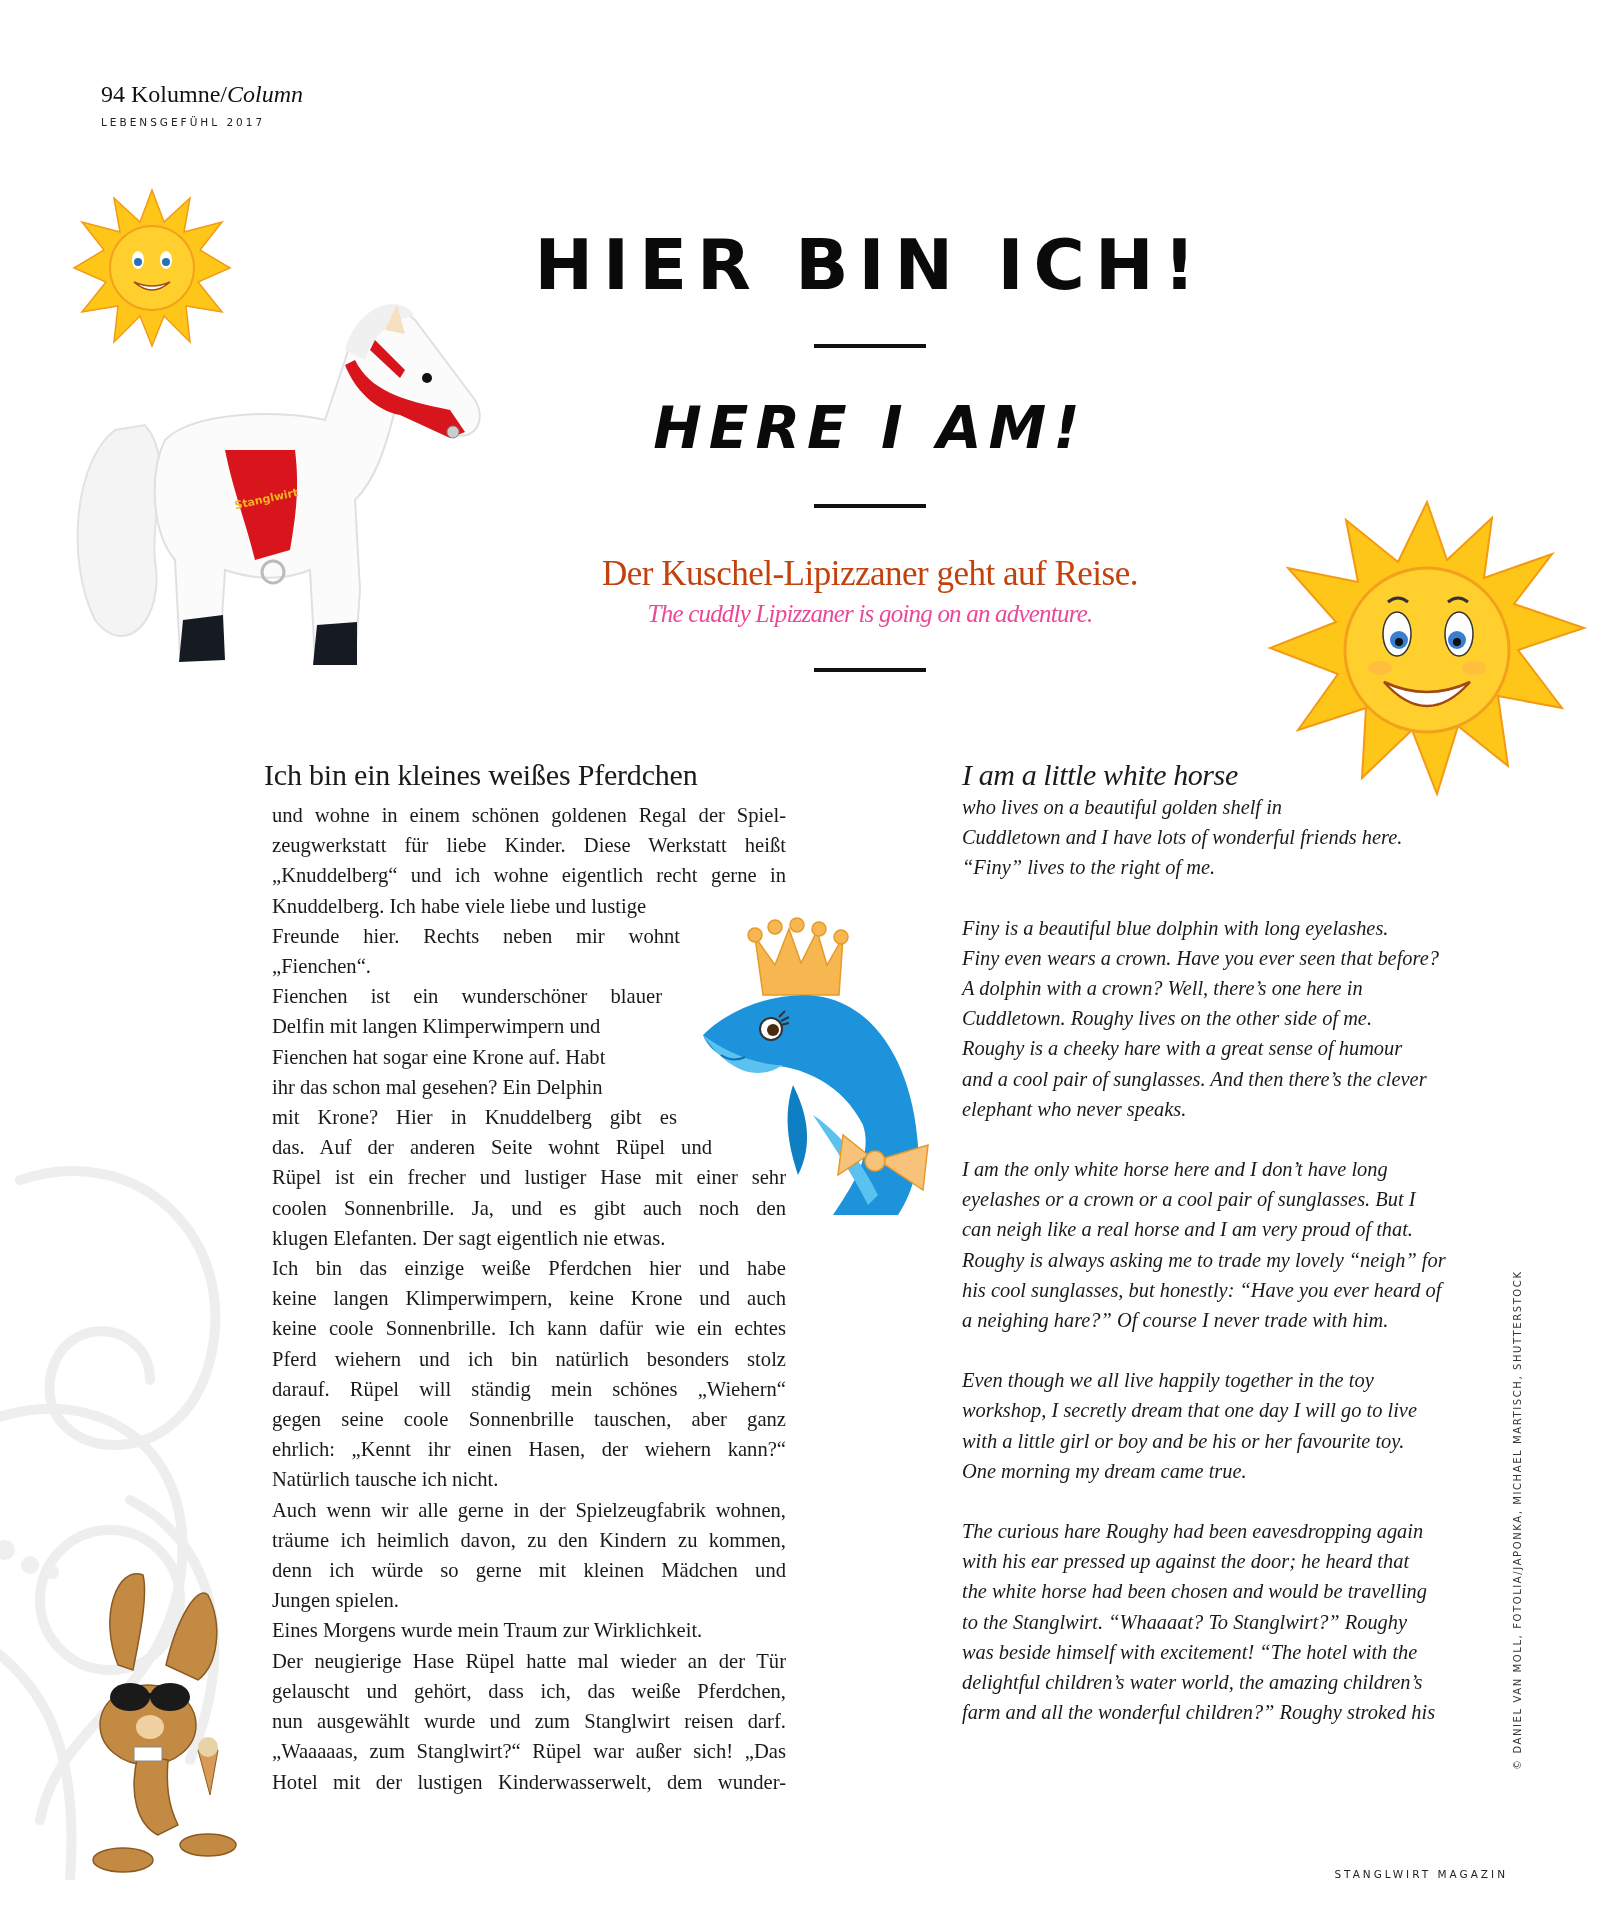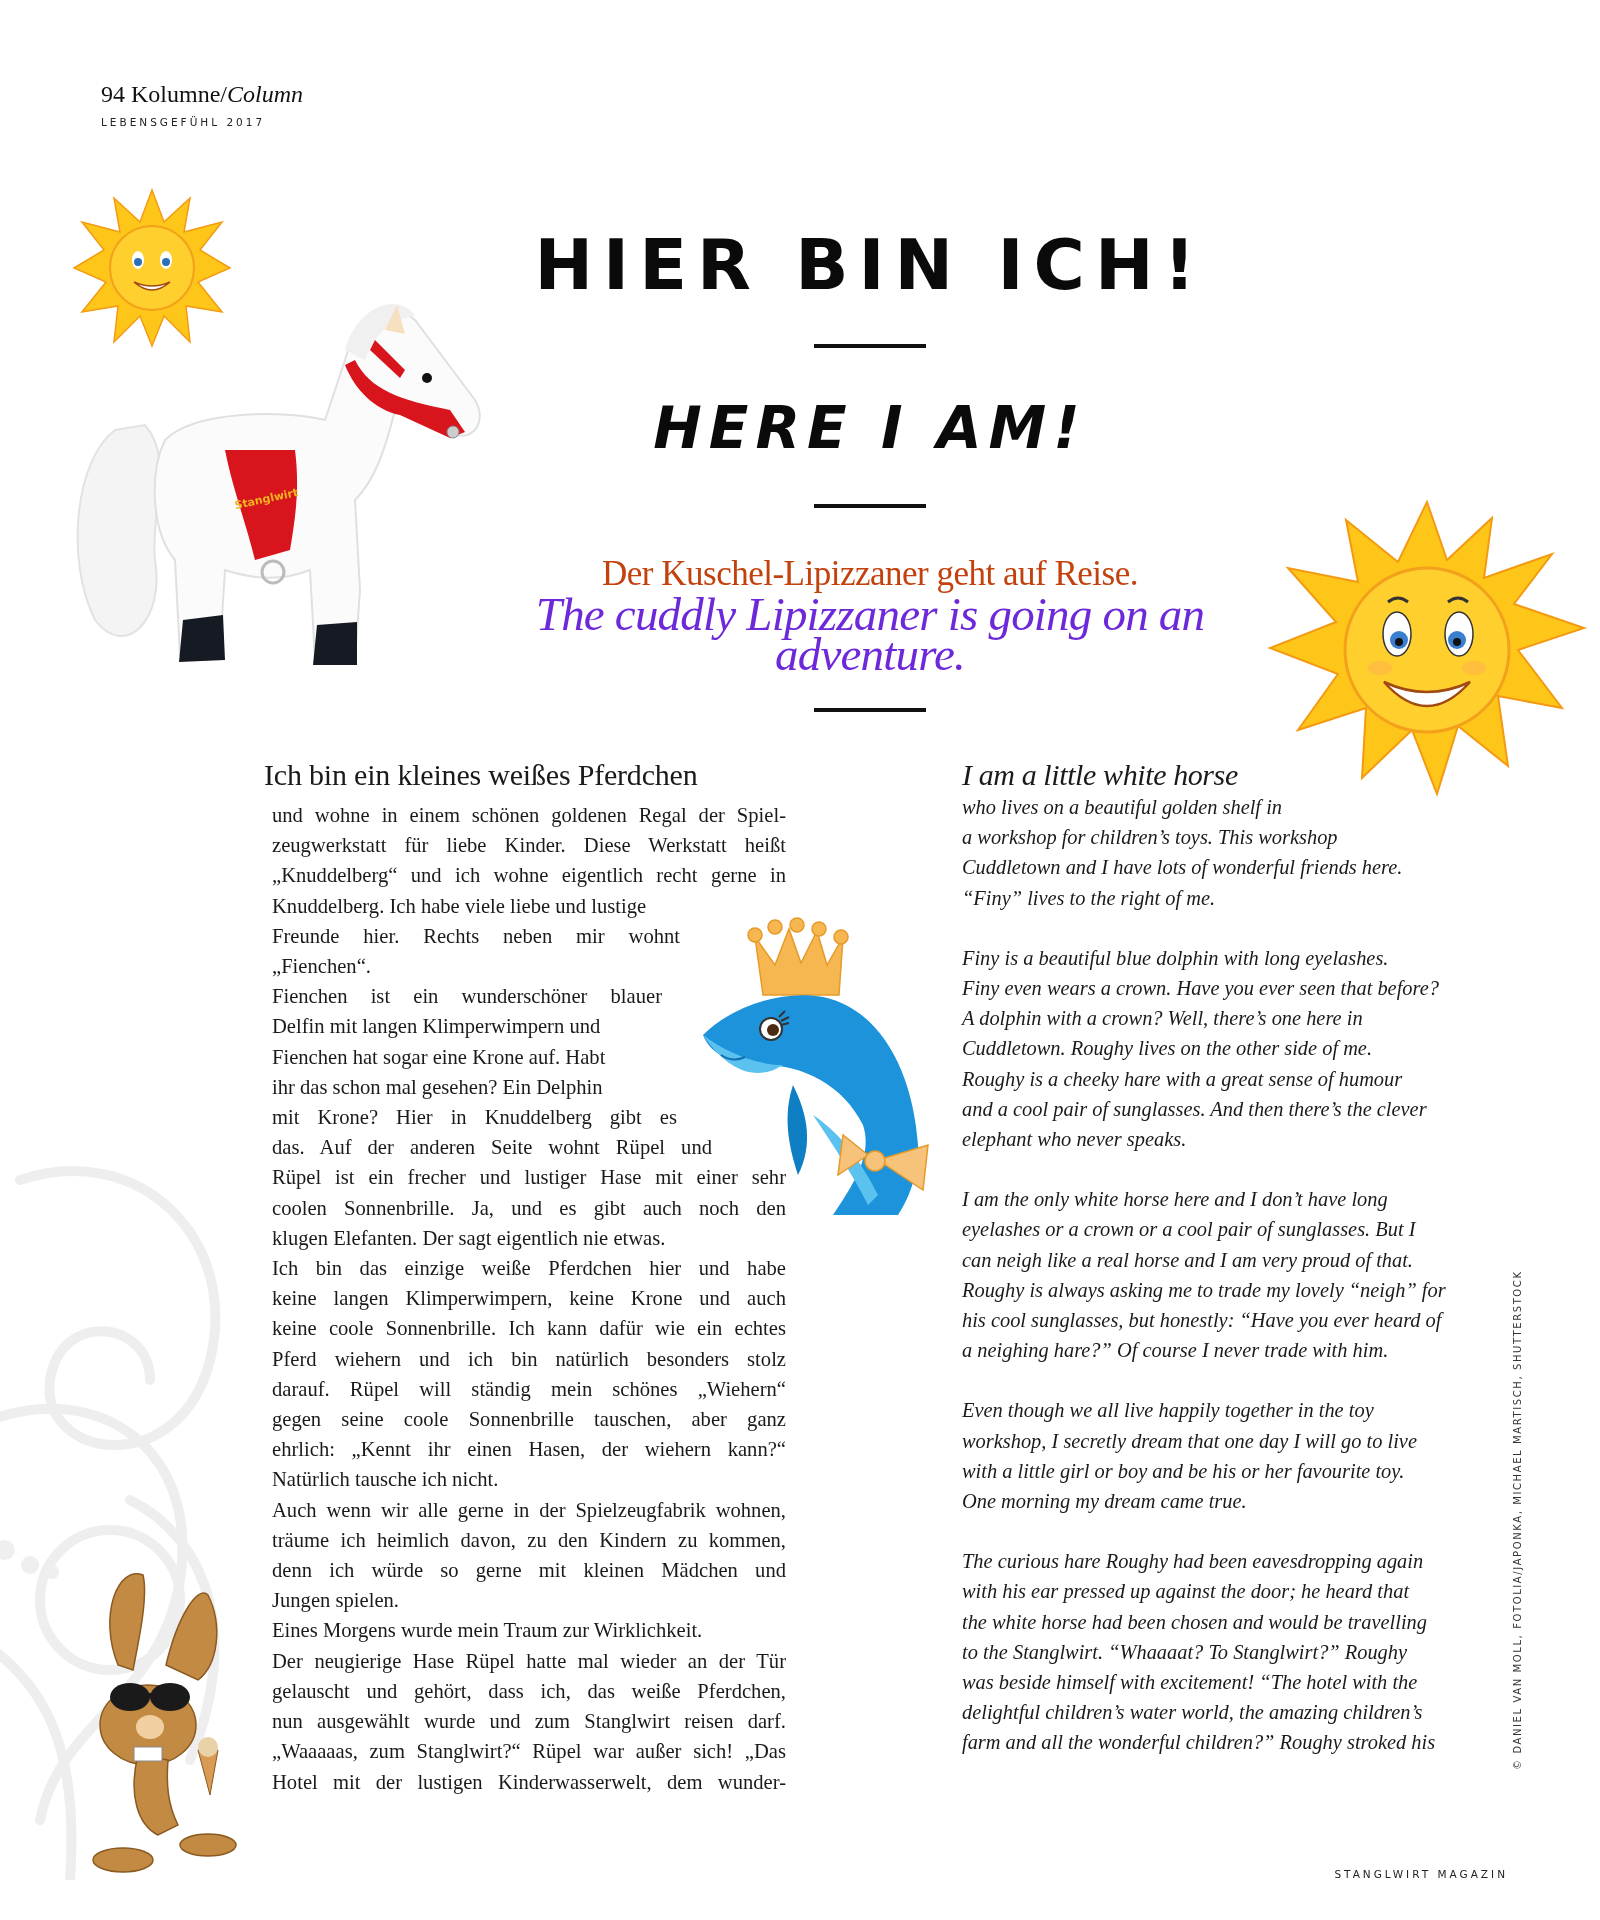--- a/index.html
+++ b/index.html
@@ -18,21 +18,21 @@
     .dolphin { position:absolute; left:693px; top:915px; width:250px; height:300px; }
     .hare { position:absolute; left:48px; top:1555px; width:190px; height:320px; }
 
     .title-block { position:absolute; left:480px; top:205px; width:780px; text-align:center; }
     .title-de { font-family:"DejaVu Sans", sans-serif; font-weight:bold; font-size:70px; letter-spacing:10px; line-height:90px; color:#0a0a0a; margin:15px 0 0 0; }
     .rule { width:112px; height:4px; background:#111; margin:0 auto; }
     .rule.r1 { margin-top:34px; }
     .title-en { font-family:"DejaVu Sans", sans-serif; font-weight:bold; font-style:italic; font-size:58px; letter-spacing:7px; line-height:80px; color:#0a0a0a; margin-top:40px; }
     .rule.r2 { margin-top:36px; }
     .subtitle-de { font-size:35px; line-height:40px; margin-top:46px; color:#c2410c; letter-spacing:-0.5px; }
-    .subtitle-en { font-size:47px; line-height:40px; font-style:italic; color:#6d28d9; letter-spacing:-0.8px; }
+    .subtitle-en { font-size:25px; line-height:40px; font-style:italic; color:#ec4899; letter-spacing:-0.8px; }
     .rule.r3 { margin-top:34px; }
 
     .col-de { position:absolute; left:264px; top:758px; width:530px; text-align:justify; }
     .col-de .lead { font-size:30px; line-height:34px; margin-bottom:0; text-align:left; letter-spacing:-0.2px; }
     .col-de p { margin:8px; font-size:20.6px; line-height:30.2px; }
     .col-de .line { display:block; }
     .col-de .just { text-align:justify; text-align-last:justify; }
 
     .col-en { position:absolute; left:962px; top:758px; width:520px; font-style:italic; }
     .col-en .lead { font-size:30px; line-height:34px; letter-spacing:-0.4px; }
@@ -195,21 +195,20 @@
     <path d="M175 240 L 150 220 L 145 260 Z"></path>
     <path d="M185 245 L 235 230 L 230 275 Z"></path>
     <circle cx="182" cy="246" r="10"></circle>
   </g>
 </svg>
 
 <div class="col-en">
   <div class="lead">I am a little white horse</div>
   <p>
     <span class="line">who lives on a beautiful golden shelf in</span>
-    <span class="line">a workshop for children’s toys. This workshop</span>
     <span class="line">Cuddletown and I have lots of wonderful friends here.</span>
     <span class="line">“Finy” lives to the right of me.</span>
   </p>
   <p>
     <span class="line">Finy is a beautiful blue dolphin with long eyelashes.</span>
     <span class="line">Finy even wears a crown. Have you ever seen that before?</span>
     <span class="line">A dolphin with a crown? Well, there’s one here in</span>
     <span class="line">Cuddletown. Roughy lives on the other side of me.</span>
     <span class="line">Roughy is a cheeky hare with a great sense of humour</span>
     <span class="line">and a cool pair of sunglasses. And then there’s the clever</span>

